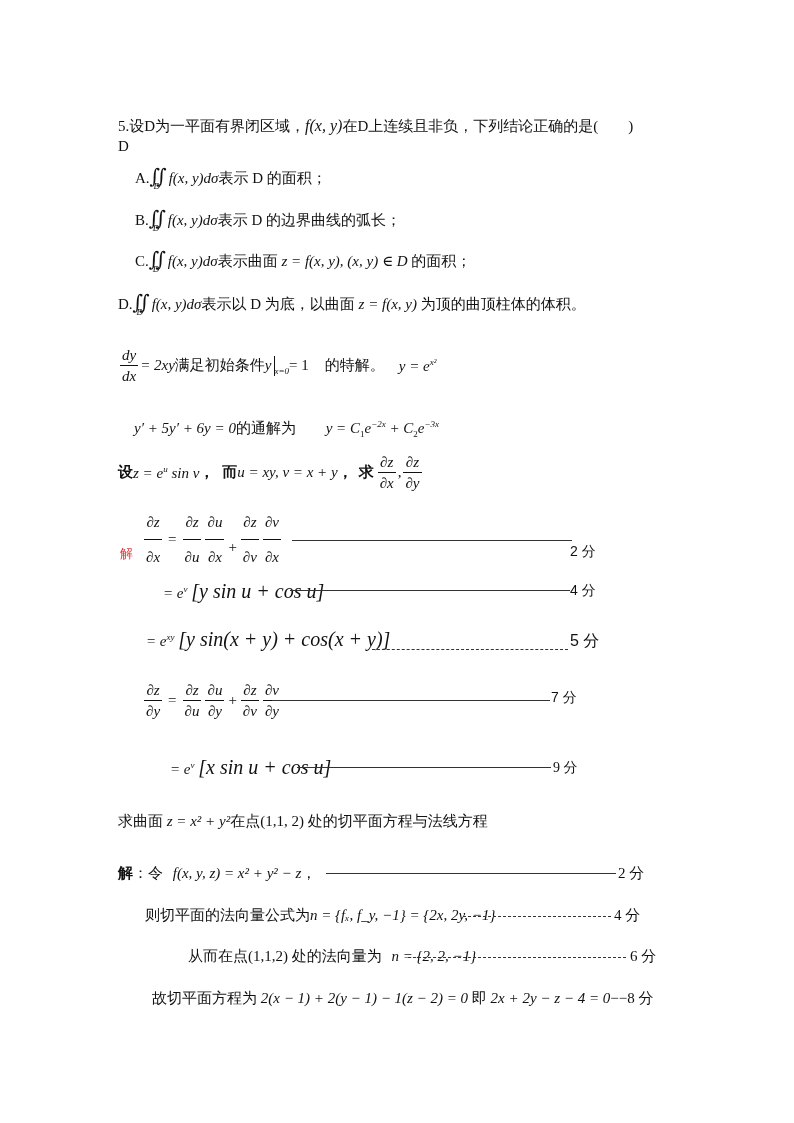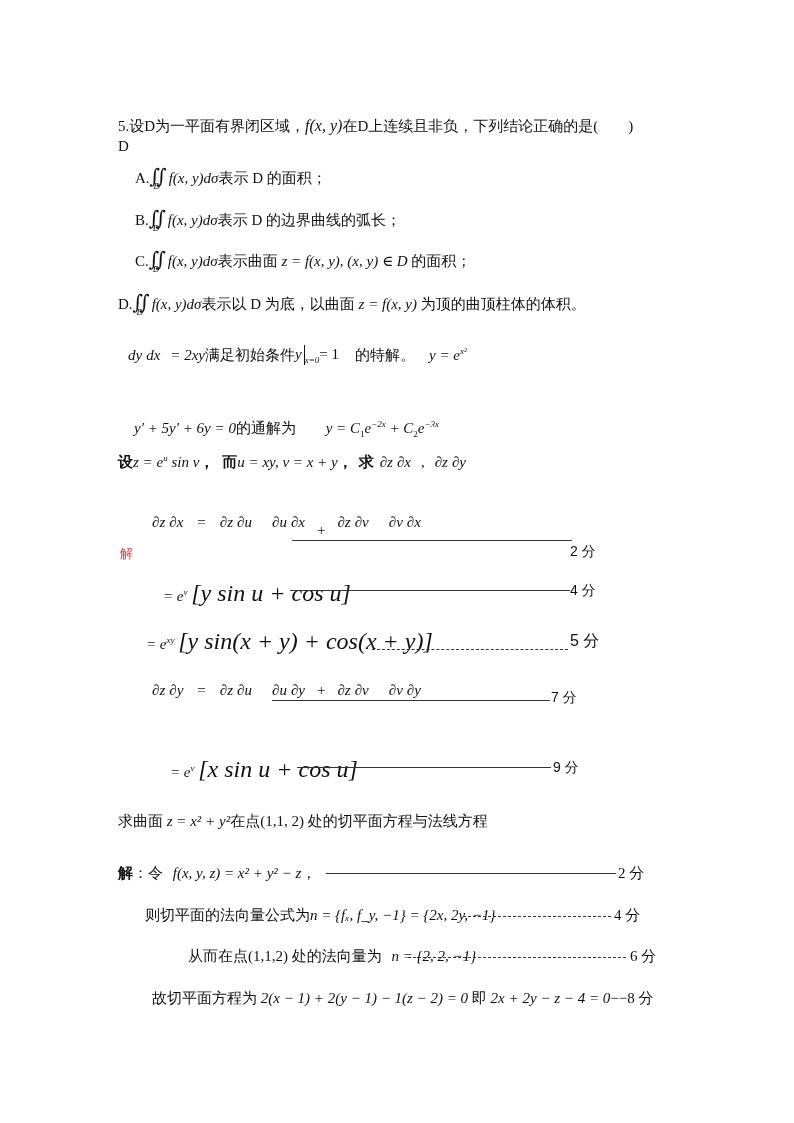--- a/index.html
+++ b/index.html
@@ -5,27 +5,27 @@
   html, body { margin:0; padding:0; background:#ffffff; }
   body { width:794px; height:1123px; position:relative; overflow:hidden;
          font-family:"Liberation Serif","DejaVu Serif",serif; color:#111; font-size:15px; }
   .abs { position:absolute; white-space:nowrap; }
   .m { font-family:"Liberation Serif","DejaVu Serif",serif; font-style:italic; }
   .r { font-style:normal; }
   .sans { font-family:"Liberation Sans","DejaVu Sans",sans-serif; }
   .bold { font-weight:bold; }
   .int { position:relative; display:inline-block; font-size:20px; font-style:normal; letter-spacing:-6px; margin-right:8px; }
   .int .sub { position:absolute; left:4px; top:17px; font-size:9px; font-style:italic; letter-spacing:0; }
-  .frac { display:inline-flex; flex-direction:row; align-items:center; vertical-align:middle; margin:0 8px; }
+  .frac { display:inline-flex; flex-direction:column; align-items:center; vertical-align:middle; margin:0 2px; }
   .frac .num, .frac .den { padding:0 2px; line-height:20px; font-style:italic; }
   .frac .bar { width:100%; border-top:1px solid #111; }
   .frac.gap .bar { margin:7px 0; }
   .line { position:absolute; height:0; border-top:1.5px solid #333; }
   .dash { position:absolute; height:0; border-top:1px dashed #333; }
-  .big { font-size:24px; }
+  .big { font-size:20px; }
   sup, sub { font-size:9px; }
   .red { color:#e03a3a; }
 </style>
 </head>
 <body>
 
 <div class="abs" style="left:118px;top:117px;">
   <span>5.设D为一平面有界闭区域，</span><span class="m" style="font-size:16px;">f(x, y)</span><span>在D上连续且非负，下列结论正确的是(　　)</span>
 </div>
 <div class="abs" style="left:118px;top:138px;">D</div>
@@ -155,21 +155,21 @@
       <span class="den">∂y</span>
     </span>
 </div>
 <div class="line" style="left:272px;top:700px;width:278px;"></div>
 <div class="abs sans" style="left:551px;top:689px;font-size:14px;">7 分</div>
 
 <div class="abs" style="left:170px;top:756px;">
   <span class="m"><span>= e</span><sup>v</sup></span> <span class="m big">[x sin u + cos u]</span>
 </div>
 <div class="line" style="left:297px;top:767px;width:254px;"></div>
-<div class="abs sans" style="left:553px;top:759px;font-size:14px;">9 分</div>
+<div class="abs sans" style="left:553px;top:759px;font-size:14px;font-family:Liberation Serif, serif;">9 分</div>
 
 <div class="abs" style="left:118px;top:812px;">
   <span>求曲面</span> <span class="m">z = x² + y²</span><span>在点(1,1, 2) 处的切平面方程与法线方程</span>
 </div>
 
 <div class="abs" style="left:118px;top:864px;">
   <span class="bold sans">解</span><span>：令</span>
   <span class="m" style="margin-left:6px;">f(x, y, z) = x² + y² − z</span><span>，</span>
 </div>
 <div class="line" style="left:326px;top:873px;width:290px;"></div>

